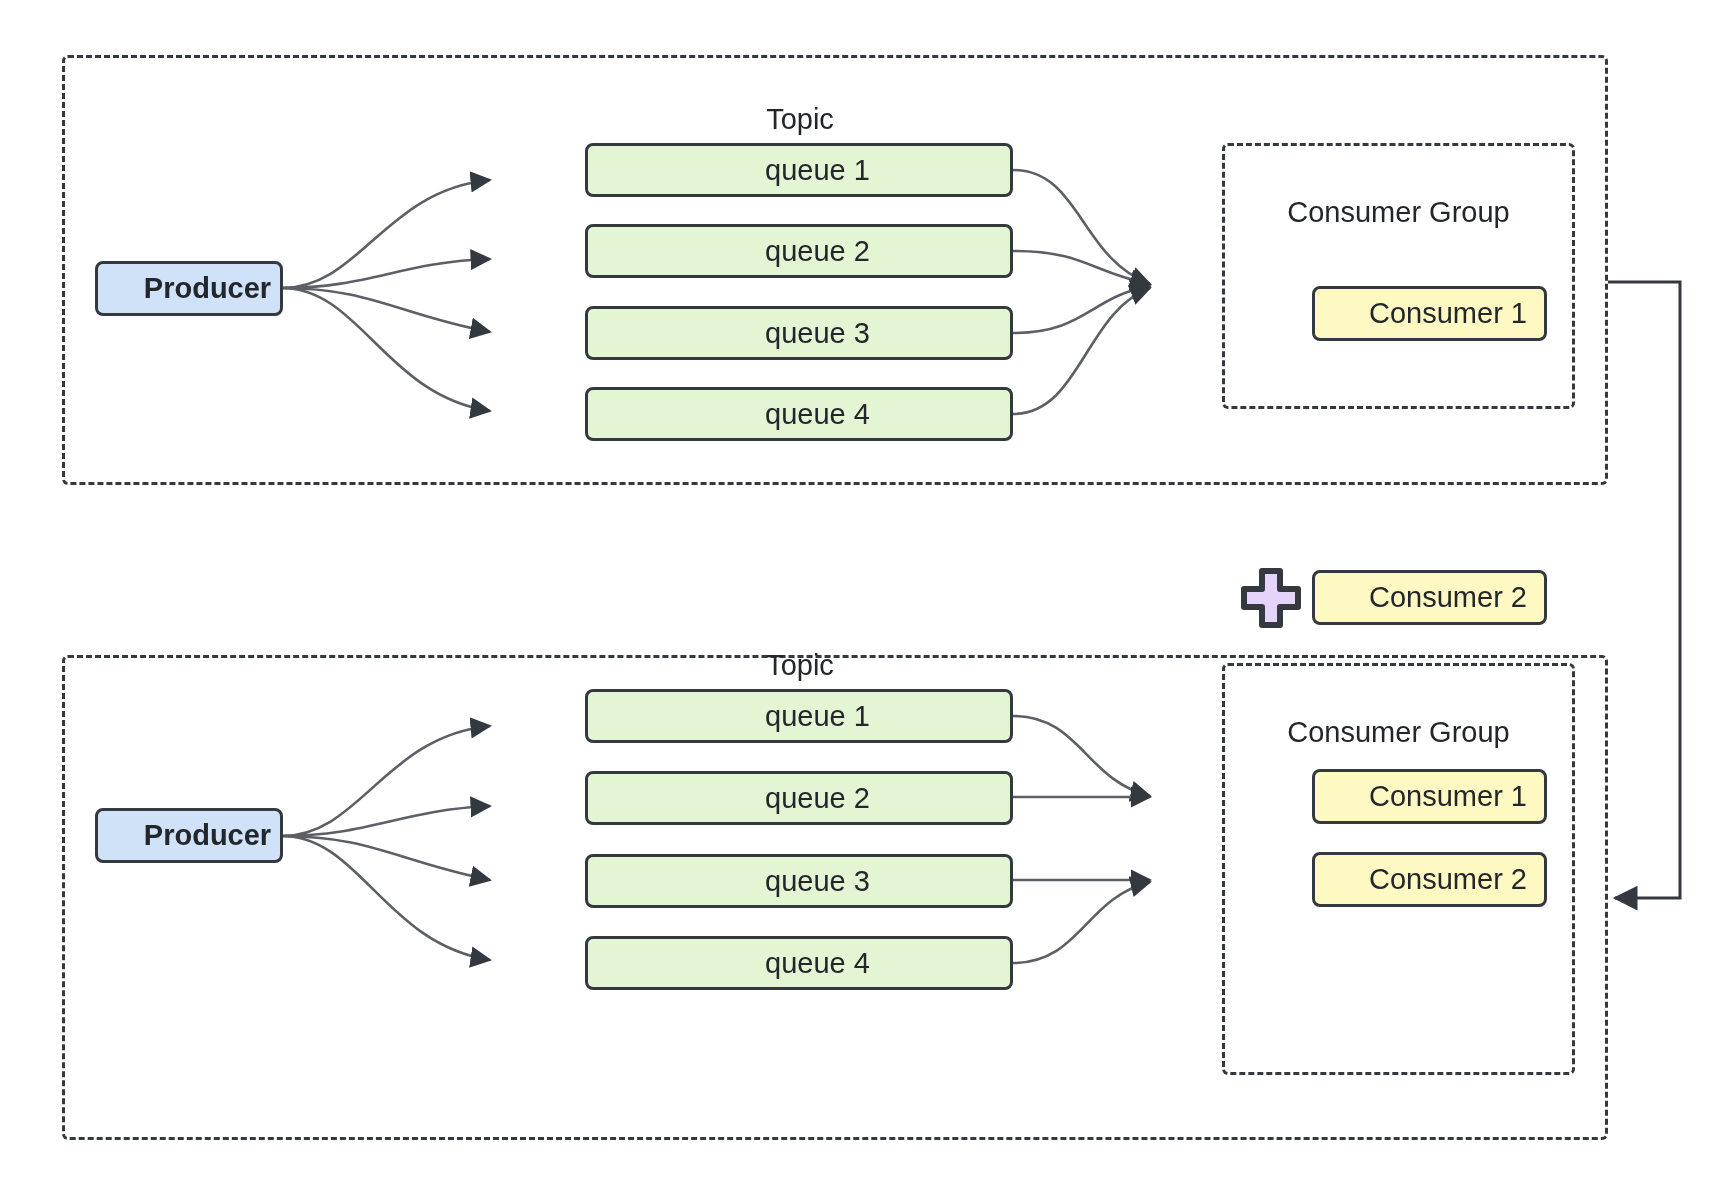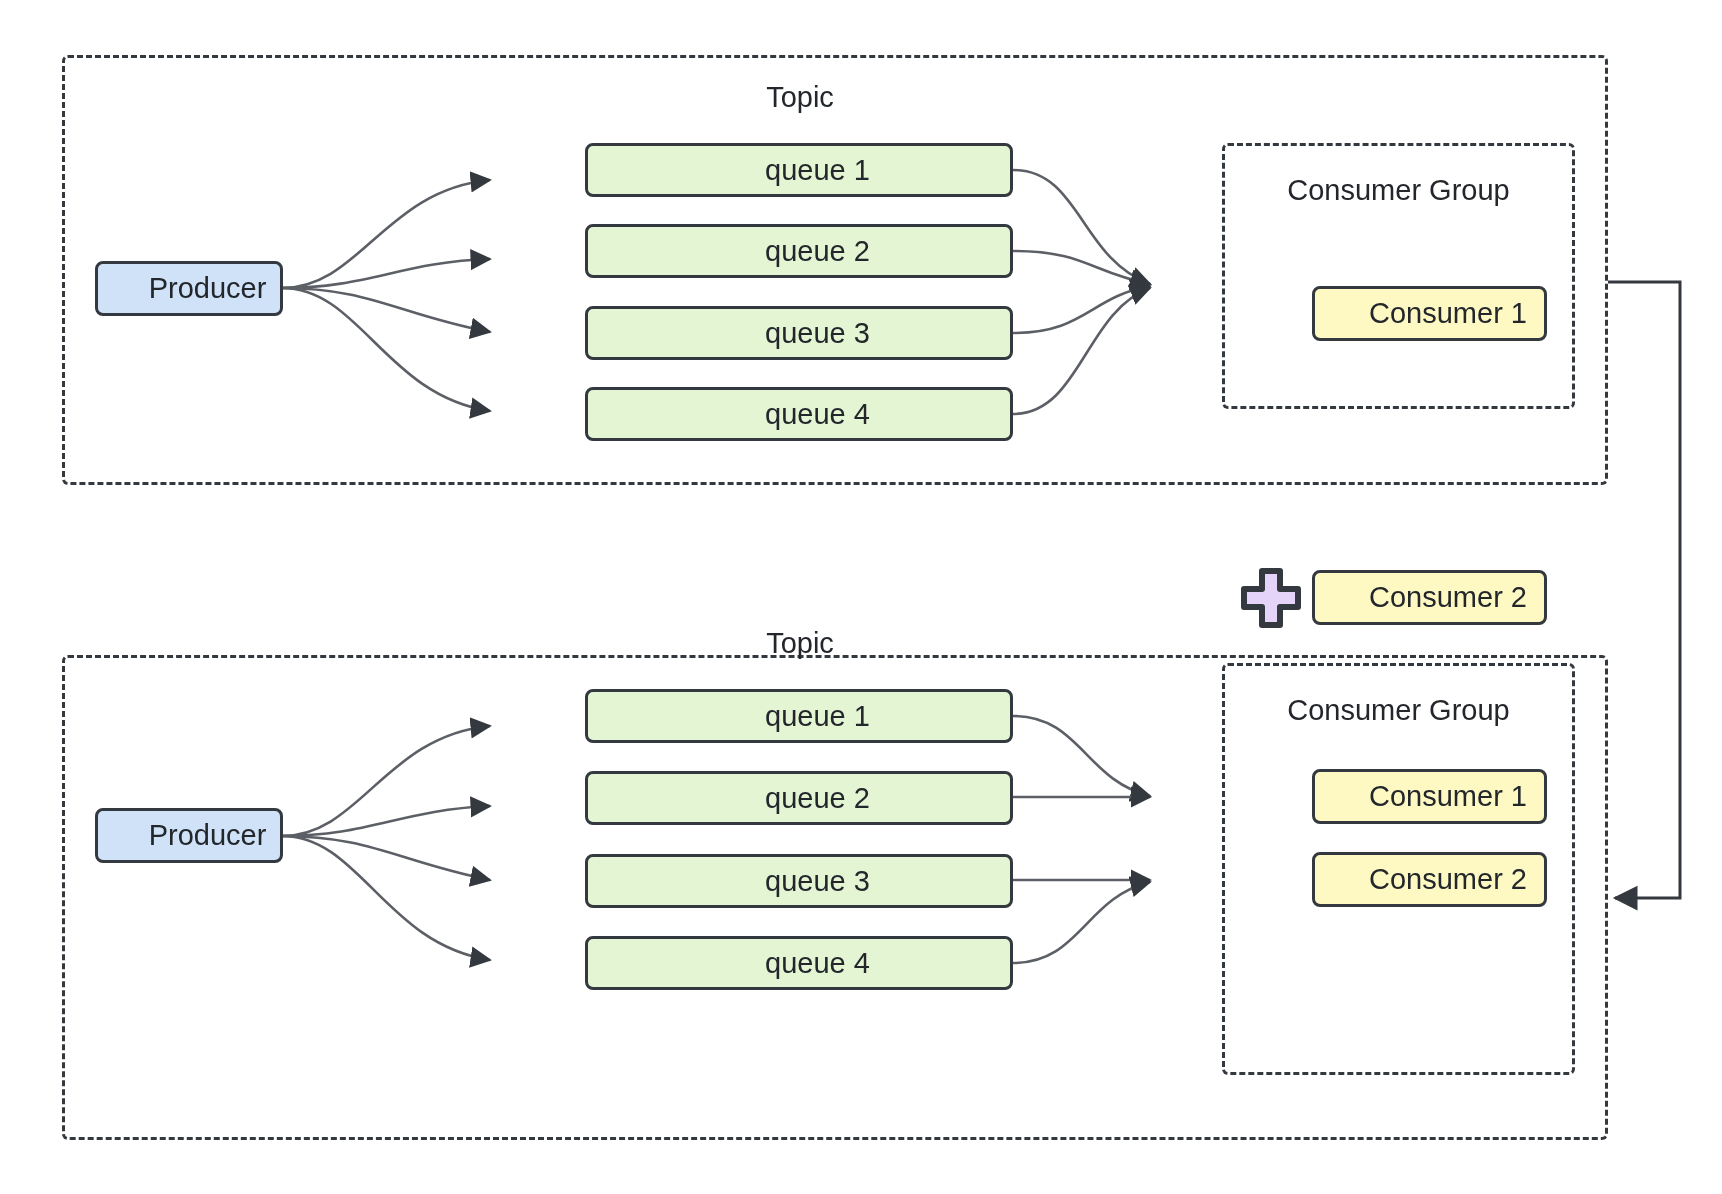--- a/index.html
+++ b/index.html
@@ -31,36 +31,38 @@
     border-radius: 6px;
     box-sizing: border-box;
     background: transparent;
   }
   .group-label {
     position: absolute;
     font-size: 29px;
     color: #23272c;
     white-space: nowrap;
     text-align: center;
+    margin-top: 22px;
   }
   .node {
     position: absolute;
     box-sizing: border-box;
     border: 3px solid #34393f;
     border-radius: 8px;
     display: flex;
     align-items: center;
     justify-content: center;
     font-size: 29px;
     color: #23272c;
     white-space: nowrap;
     padding-left: 37px;
   }
   .node-producer {
     background: #cfe2f8;
+    font-weight: bold;
   }
   .node-queue {
     background: #e4f5d4;
   }
   .node-consumer {
     background: #fef9c3;
   }
   .plus-icon {
     position: absolute;
   }

